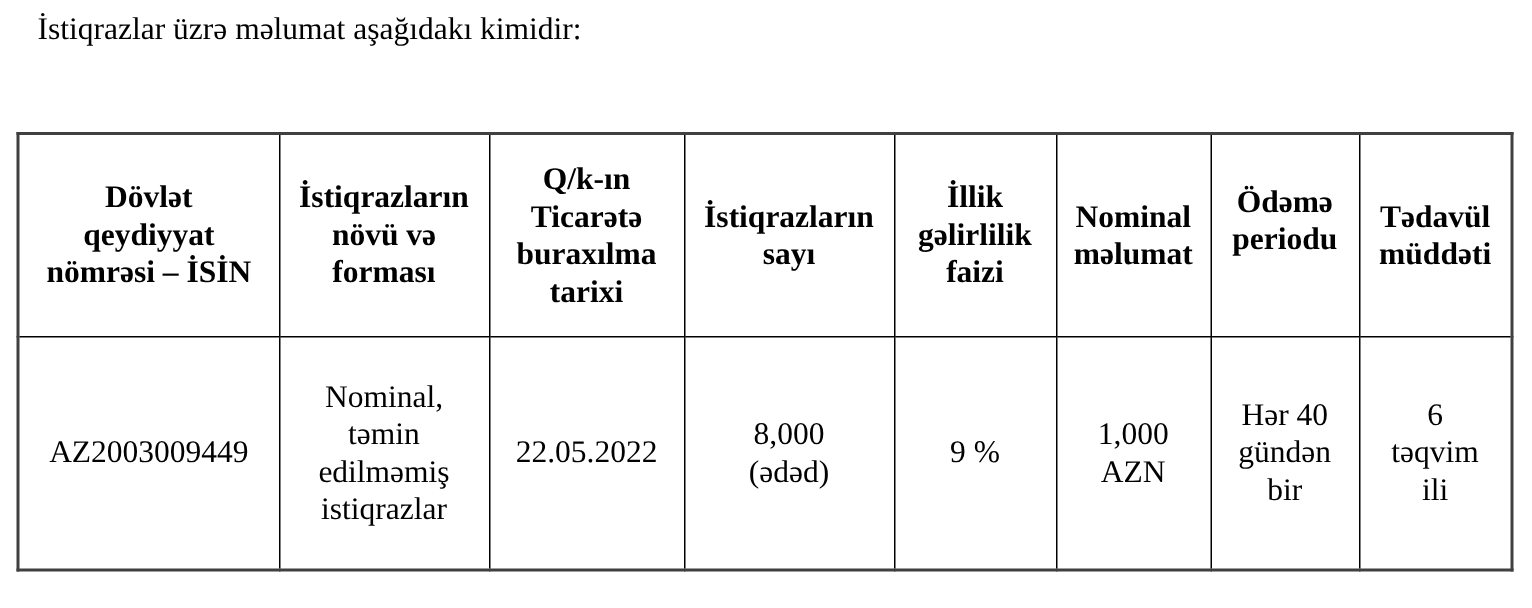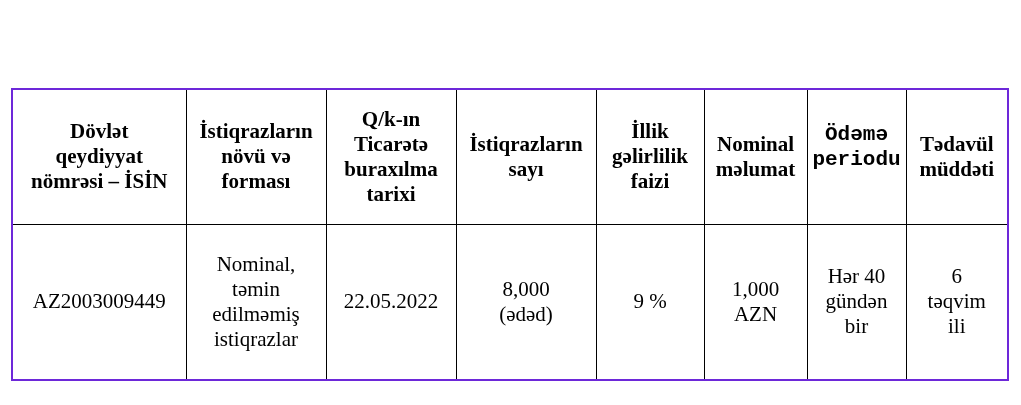--- a/index.html
+++ b/index.html
@@ -25,45 +25,46 @@
       line-height: 26px;
       white-space: nowrap;
     }
     table.bonds-table {
       position: absolute;
       left: 11px;
       top: 88px;
       width: 996px;
       border-collapse: collapse;
       table-layout: fixed;
-      border: 2px solid #6d28d9;
+      border: 2px solid #404040;
       padding-left: 44px;
     }
     .bonds-table th,
     .bonds-table td {
       border: 1.5px solid #000;
       text-align: center;
       vertical-align: middle;
       white-space: pre-line;
       font-size: 21px;
       line-height: 25px;
       padding: 2px 3px;
       overflow: hidden;
     }
     .bonds-table th { font-weight: bold; }
     .bonds-table thead tr { height: 135px; }
     .bonds-table tbody tr { height: 156px; }
     
-    .bonds-table th.pad-up { padding-bottom: 22px; font-family: Liberation Mono, monospace; }
+    .bonds-table th.pad-up { padding-bottom: 22px; }
   </style>
 </head>
 <body>
 
 <div class="page">
 
+  <div class="doc-title">İstiqrazlar üzrə məlumat aşağıdakı kimidir:</div>
 
   <table class="bonds-table">
     <colgroup>
       <col style="width:174px">
       <col style="width:140px">
       <col style="width:130px">
       <col style="width:140px">
       <col style="width:108px">
       <col style="width:103px">
       <col style="width:99px">

